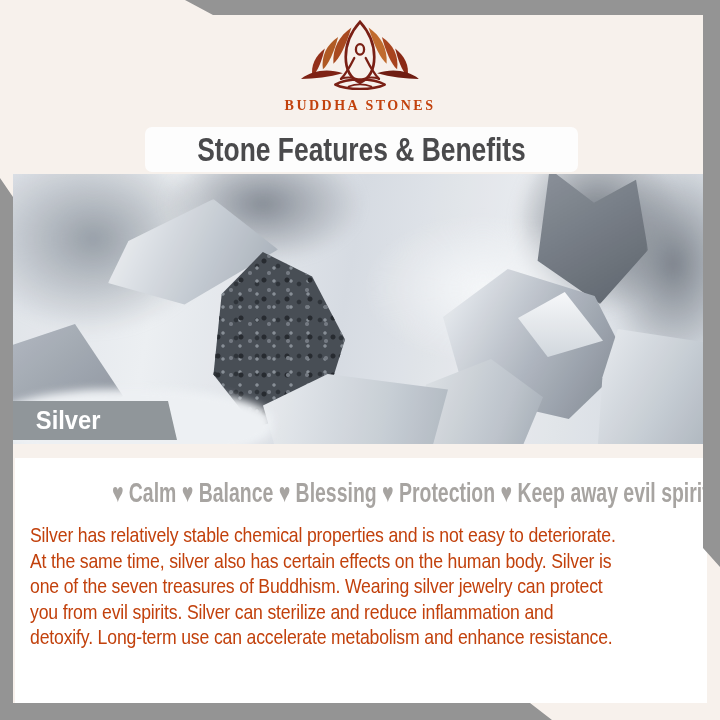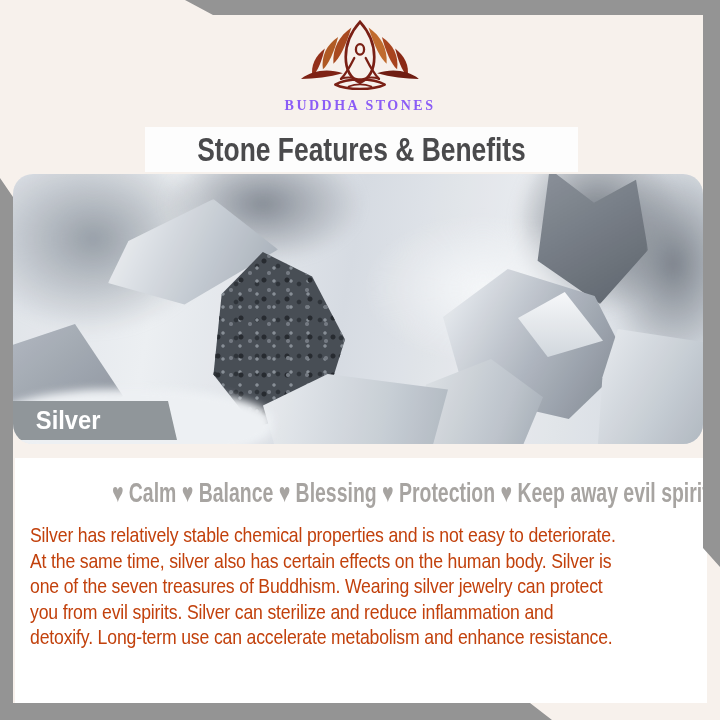--- a/index.html
+++ b/index.html
@@ -8,30 +8,30 @@
 
   
   .deco{position:absolute;inset:0;background:#949494;z-index:6;pointer-events:none;}
   .deco-tr{clip-path:polygon(185px 0,720px 0,720px 567px,703px 548px,703px 15px,213px 15px);}
   .deco-bl{clip-path:polygon(0 178px,13px 197px,13px 703px,530px 703px,552px 720px,0 720px);}
 
   
   .brand{position:absolute;top:18px;left:0;width:720px;text-align:center;z-index:2;}
   .brand svg{display:block;margin:0 auto;}
   .brand-name{margin-top:2px;font-family:"Liberation Serif",serif;font-size:14px;
-              letter-spacing:2.5px;color:#8b5cf6;font-weight:bold;}
+              letter-spacing:2.5px;color:#c2410c;font-weight:bold;}
 
   
-  .banner{position:absolute;left:145px;top:127px;width:433px;height:45px;background:#fdfdfd;z-index:3;}
+  .banner{position:absolute;left:145px;top:127px;width:433px;height:45px;background:#fdfdfd;z-index:3;border-radius:7px;}
   .banner-text{width:100%;text-align:center;white-space:nowrap;font-weight:bold;font-size:33px;
                line-height:45px;color:#4a4a4c;transform:scaleX(0.8);transform-origin:50% 50%;}
 
   
   .photo{position:absolute;left:13px;top:174px;width:690px;height:270px;overflow:hidden;z-index:1;
-         background:linear-gradient(100deg,#e6e9ed 0%,#f4f6f7 22%,#dde1e6 48%,#f0f2f4 70%,#d7dce1 100%);border-radius:20px;}
+         background:linear-gradient(100deg,#e6e9ed 0%,#f4f6f7 22%,#dde1e6 48%,#f0f2f4 70%,#d7dce1 100%);}
   .ph{position:absolute;}
   .blur{filter:blur(6px);border-radius:40%;}
   .p1{left:-40px;top:-30px;width:240px;height:190px;background:radial-gradient(closest-side,#9aa1a8,rgba(154,161,168,0));}
   .p2{left:150px;top:-30px;width:200px;height:120px;background:radial-gradient(closest-side,#878d95,rgba(135,141,149,0));}
   .p3{left:500px;top:-40px;width:170px;height:180px;background:radial-gradient(closest-side,#6e747b,rgba(110,116,123,0));}
   .p4{left:590px;top:-10px;width:140px;height:200px;background:radial-gradient(closest-side,#7d838a,rgba(125,131,138,0));}
   .p5{left:350px;top:40px;width:240px;height:150px;background:radial-gradient(closest-side,#fcfdfd,rgba(252,253,253,0));}
   .p6{left:95px;top:25px;width:170px;height:120px;filter:blur(1px);
       clip-path:polygon(12% 35%,62% 0,100% 42%,45% 88%,0 70%);
       background:linear-gradient(115deg,#eef0f2 15%,#c6ccd2 60%,#a9b0b8 95%);}

